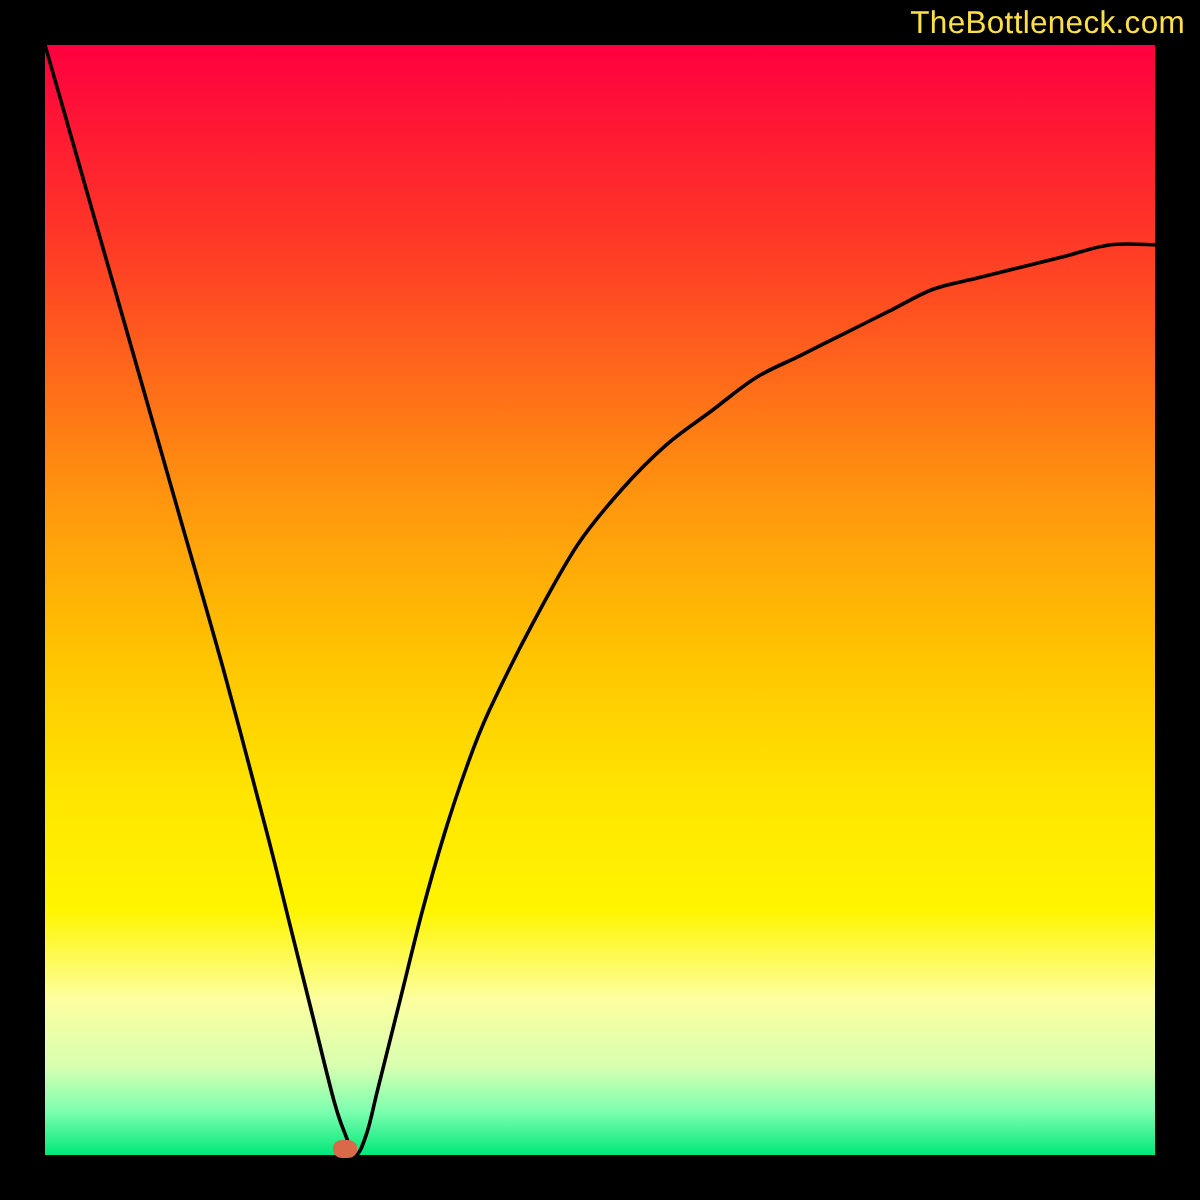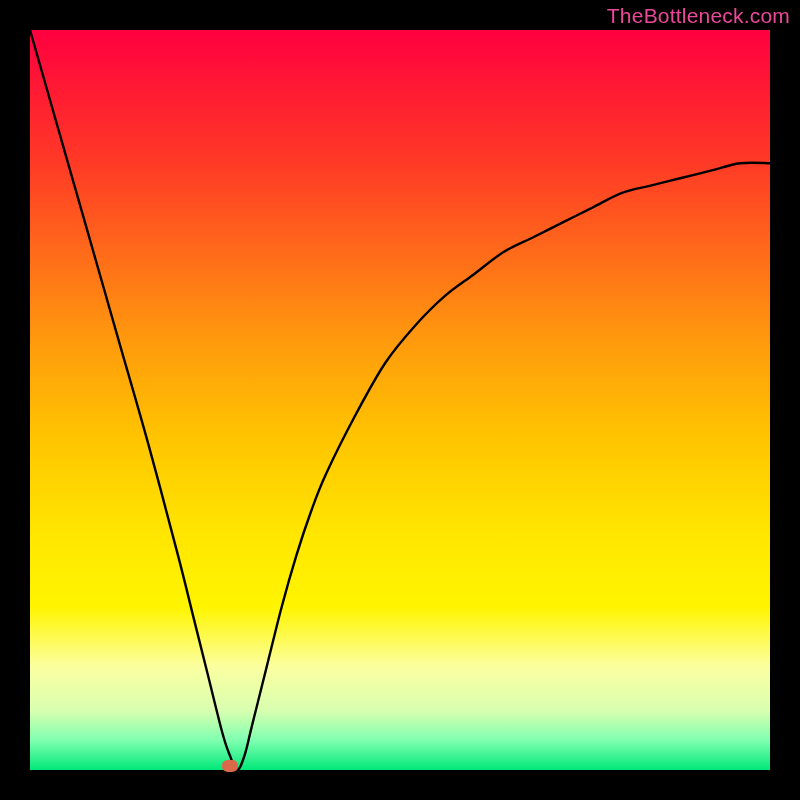--- a/index.html
+++ b/index.html
@@ -36,21 +36,21 @@
       #7fffb0 96%,
       #00e878 100%
     );
   }
   .watermark {
     position: absolute;
     top: 4px;
     right: 10px;
     font-family: Arial, Helvetica, sans-serif;
     font-size: 21px;
-    color: #ec4899;
+    color: #fde047;
     letter-spacing: 0.2px;
     font-weight: 500;
     text-align: right;
   }
   svg.curve {
     position: absolute;
     left: 0;
     top: 0;
     width: 740px;
     height: 740px;

